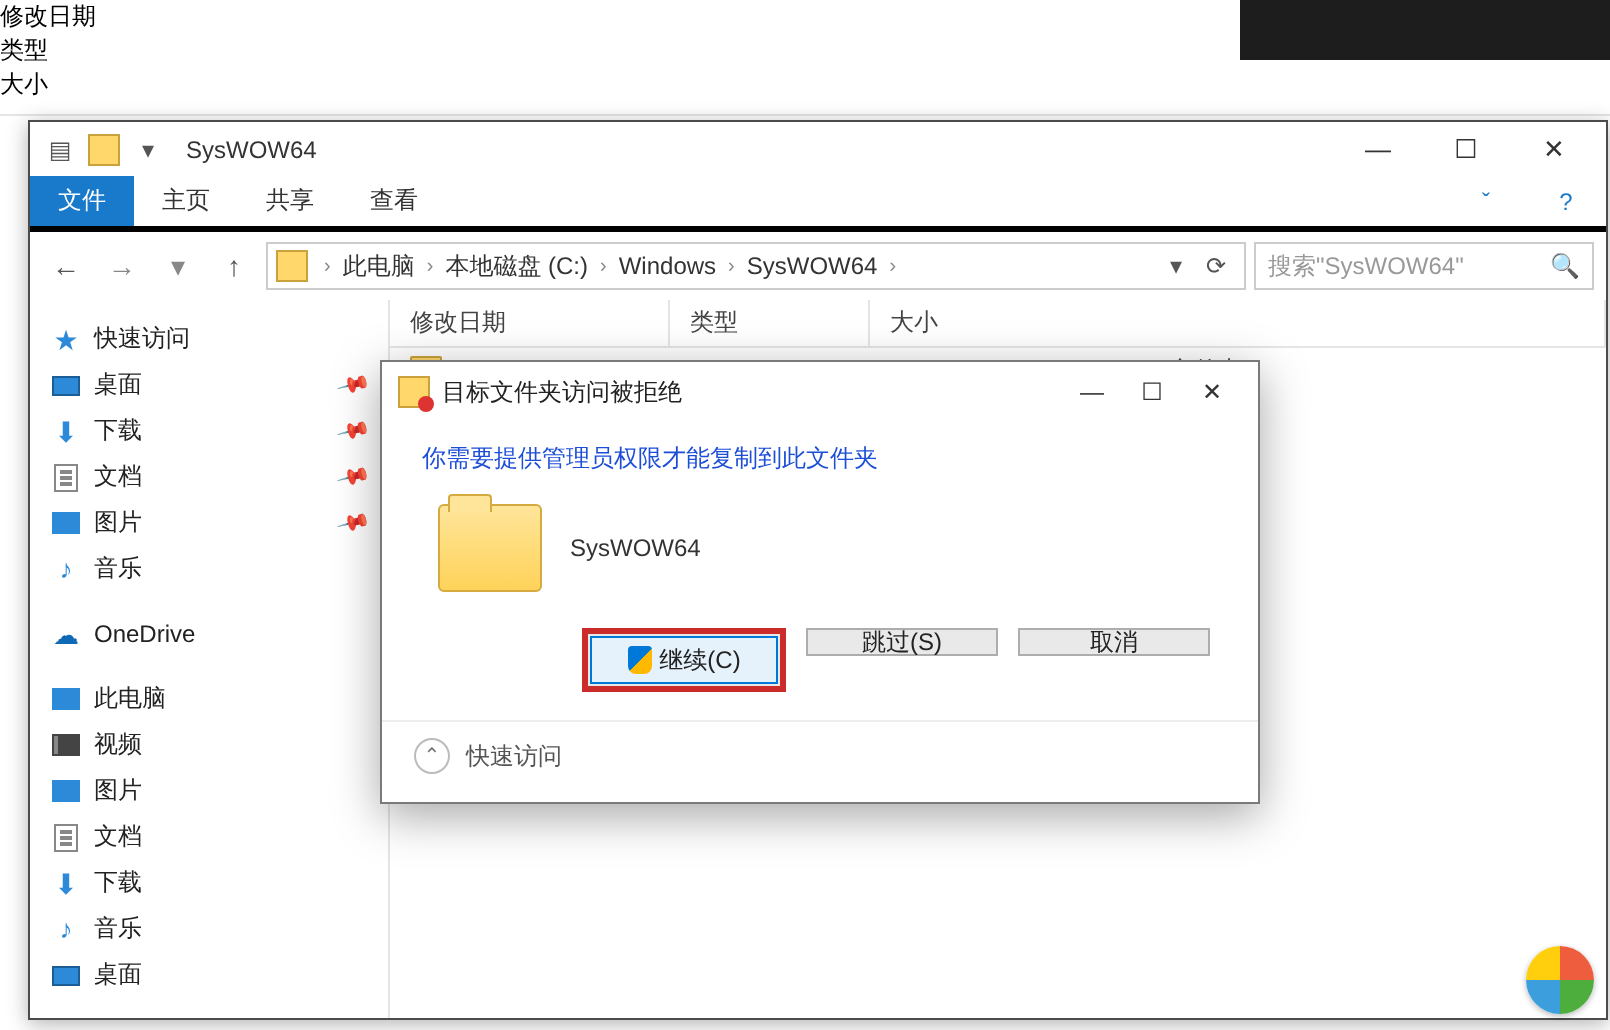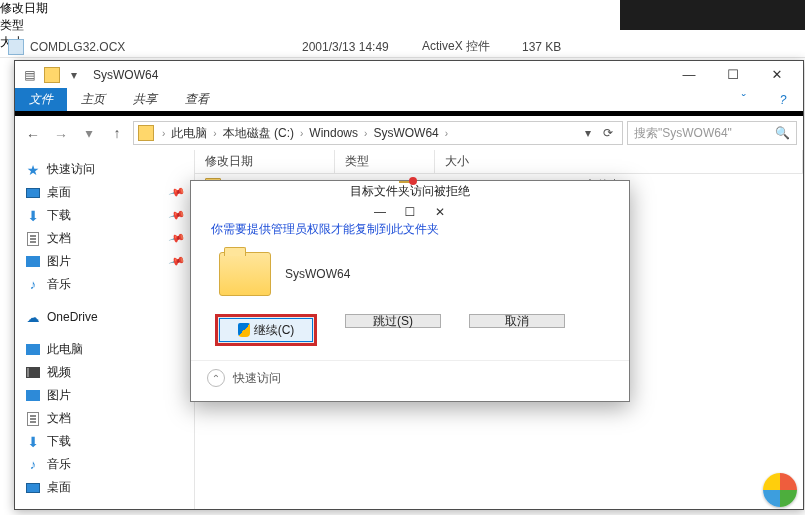--- a/index.html
+++ b/index.html
@@ -23,21 +23,21 @@
 .titlebar { height: 28px; background: #fff; display: flex; align-items: center; padding: 0 4px; border-top: 1px solid #4b4b4b; }
 .titlebar .qat { display: flex; gap: 0; }
 .titlebar .qat .tbn { width: 22px; height: 22px; display:flex; align-items:center; justify-content:center; color:#555; }
 .titlebar .tspacer { width: 8px; }
 .titlebar .wicon { width:16px; height:16px; background:#ffd76b; border:1px solid #caa23d; margin: 0 6px; }
 .titlebar .title { flex: 1; color: #333; font-size: 12px; }
 .titlebar .wbtns { display: flex; }
 .titlebar .wbtns .wb { width: 44px; height: 28px; display:flex; align-items:center; justify-content:center; color:#333; font-size: 13px; }
 .titlebar .wbtns .wb.close { background: none; }
 
-.ribbon { height: 28px; display: flex; align-items: stretch; border-bottom: 5px solid #000000; font-style: italic; }
+.ribbon { height: 28px; display: flex; align-items: stretch; border-bottom: 3px solid #000000; }
 .ribbon .tab { padding: 0 14px; display:flex; align-items:center; font-size: 12px; }
 .ribbon .tab.file { background: #1979ca; color: #fff; }
 .ribbon .tab.other { color: #333; }
 .ribbon .rspace { flex:1; }
 .ribbon .help { width: 40px; display:flex; align-items:center; justify-content:center; color:#1979ca; }
 
 .navbar { height: 34px; display:flex; align-items:center; padding: 4px 6px; gap: 4px; }
 .navbtn { width: 24px; height: 24px; border-radius: 3px; display:flex; align-items:center; justify-content:center; color:#888; font-size:14px; }
 .navbtn.active { color:#555; }
 .breadcrumb { flex: 1; height: 24px; border: 1px solid #ccc; display:flex; align-items:center; padding: 0 4px; background:#fff; }
@@ -76,33 +76,33 @@
 .rows { flex:1; overflow:hidden; }
 .row { display:flex; align-items:center; height: 22px; padding: 0 0; }
 .row .rc { padding: 0 10px; }
 .row .fico { width:16px; height:14px; background:#ffd76b; border:1px solid #caa23d; margin-right:6px; display:inline-block; border-radius:1px; }
 .row .rc-name { width: 240px; display:flex; align-items:center; }
 .row .rc-date { width: 140px; color:#444; }
 .row .rc-type { width: 100px; color:#444; }
 
 
 .dialog { position:absolute; top: 180px; left: 190px; width: 440px; background:#fff; border:1px solid #7a7a7a; box-shadow: 0 6px 22px rgba(0,0,0,.35); z-index: 20; }
-.dlg-title { height: 30px; display:flex; align-items:center; padding: 0 8px; flex-direction: column; }
+.dlg-title { height: 30px; display:flex; align-items:center; padding: 0 8px; }
 .dlg-title .dicon { width:16px; height:16px; background:#ffd76b; border:1px solid #caa23d; margin-right:6px; position:relative; }
 .dlg-title .dicon:after { content:""; position:absolute; right:-3px; bottom:-3px; width:8px; height:8px; border-radius:50%; background:#d33; }
 .dlg-title .dtext { flex:1; font-size:12px; color:#222; }
 .dlg-title .dbtns { display:flex; gap:0; }
 .dlg-title .db { width:30px; height:24px; display:flex; align-items:center; justify-content:center; color:#333; }
 .dlg-body { padding: 10px 20px 6px 20px; }
 .dlg-msg { color:#1d4ed8; font-size:12px; margin-bottom: 14px; }
 .dlg-folder { display:flex; align-items:center; gap:14px; margin-left: 8px; margin-bottom: 18px; }
 .dlg-folder .big { width:52px; height:44px; background:linear-gradient(#ffe59a,#ffd35a); border:1px solid #d5ab3f; border-radius:3px; position:relative; }
 .dlg-folder .big:before { content:""; position:absolute; left:4px; top:-6px; width:20px; height:8px; background:#ffe59a; border:1px solid #d5ab3f; border-bottom:none; border-radius:2px 2px 0 0; }
 .dlg-folder .meta { display:flex; flex-direction:column; gap:4px; font-size:12px; color:#333; }
-.dlg-btns { display:flex; justify-content:flex-start; gap:28px; padding: 0 4px 8px 4px; }
+.dlg-btns { display:flex; justify-content:flex-end; gap:10px; padding: 0 4px 8px 4px; }
 .dlg-btns .btn { width: 96px; height: 14px; border:1px solid #adadad; background:#e9e9e9; display:flex; align-items:center; justify-content:center; font-size:12px; color:#222; gap:4px; }
 .dlg-btns .btn.primary { border:3px solid #cc2b2b; padding:0; width:102px; height:32px; }
 .dlg-btns .btn.primary .inner { width:94px; height:24px; border:1px solid #0078d7; background:#e5f1fb; display:flex; align-items:center; justify-content:center; gap:4px; }
 .shield { display:inline-block; width:12px; height:14px; background: linear-gradient(135deg,#0078d7 0 50%, #ffb900 50% 100%); border-radius:2px 2px 4px 4px; }
 .dlg-more { padding: 8px 16px 14px 16px; display:flex; align-items:center; gap:8px; color:#555; border-top:1px solid #eee; }
 .dlg-more .chev { width:18px; height:18px; border:1px solid #bbb; border-radius:50%; display:flex; align-items:center; justify-content:center; font-size:10px; color:#777; }
 
 
 .watermark { position:absolute; right: 8px; bottom: 8px; display:flex; align-items:center; gap:6px; z-index:30; opacity:.95; }
 .watermark .flag { width:34px; height:34px; border-radius:50%; background: conic-gradient(#e53 0 25%, #4a3 0 50%, #39d 0 75%, #fc0 0 100%); box-shadow:0 1px 3px rgba(0,0,0,.3); }
@@ -111,27 +111,20 @@
 .watermark .l1 .seven { color:#e07b00; }
 .watermark .l2 { font-size:10px; color:#777; }
 </style>
 </head>
 <body>
 
 <div class="top-strip">
   <div class="th th-date-h">修改日期</div>
   <div class="th th-type-h">类型</div>
   <div class="th th-size-h">大小</div>
-  <div class="top-row">
-    <span class="ico"></span>
-    <span class="c1">COMDLG32.OCX</span>
-    <span class="c2">2001/3/13 14:49</span>
-    <span class="c3">ActiveX 控件</span>
-    <span class="c4">137 KB</span>
-  </div>
 </div>
 <div class="top-black"></div>
 
 <div class="win">
   <div class="titlebar">
     <div class="qat">
       <div class="tbn">▤</div>
       <div class="tbn">
           <span class="wicon" style="margin:0"></span>
         </div>

